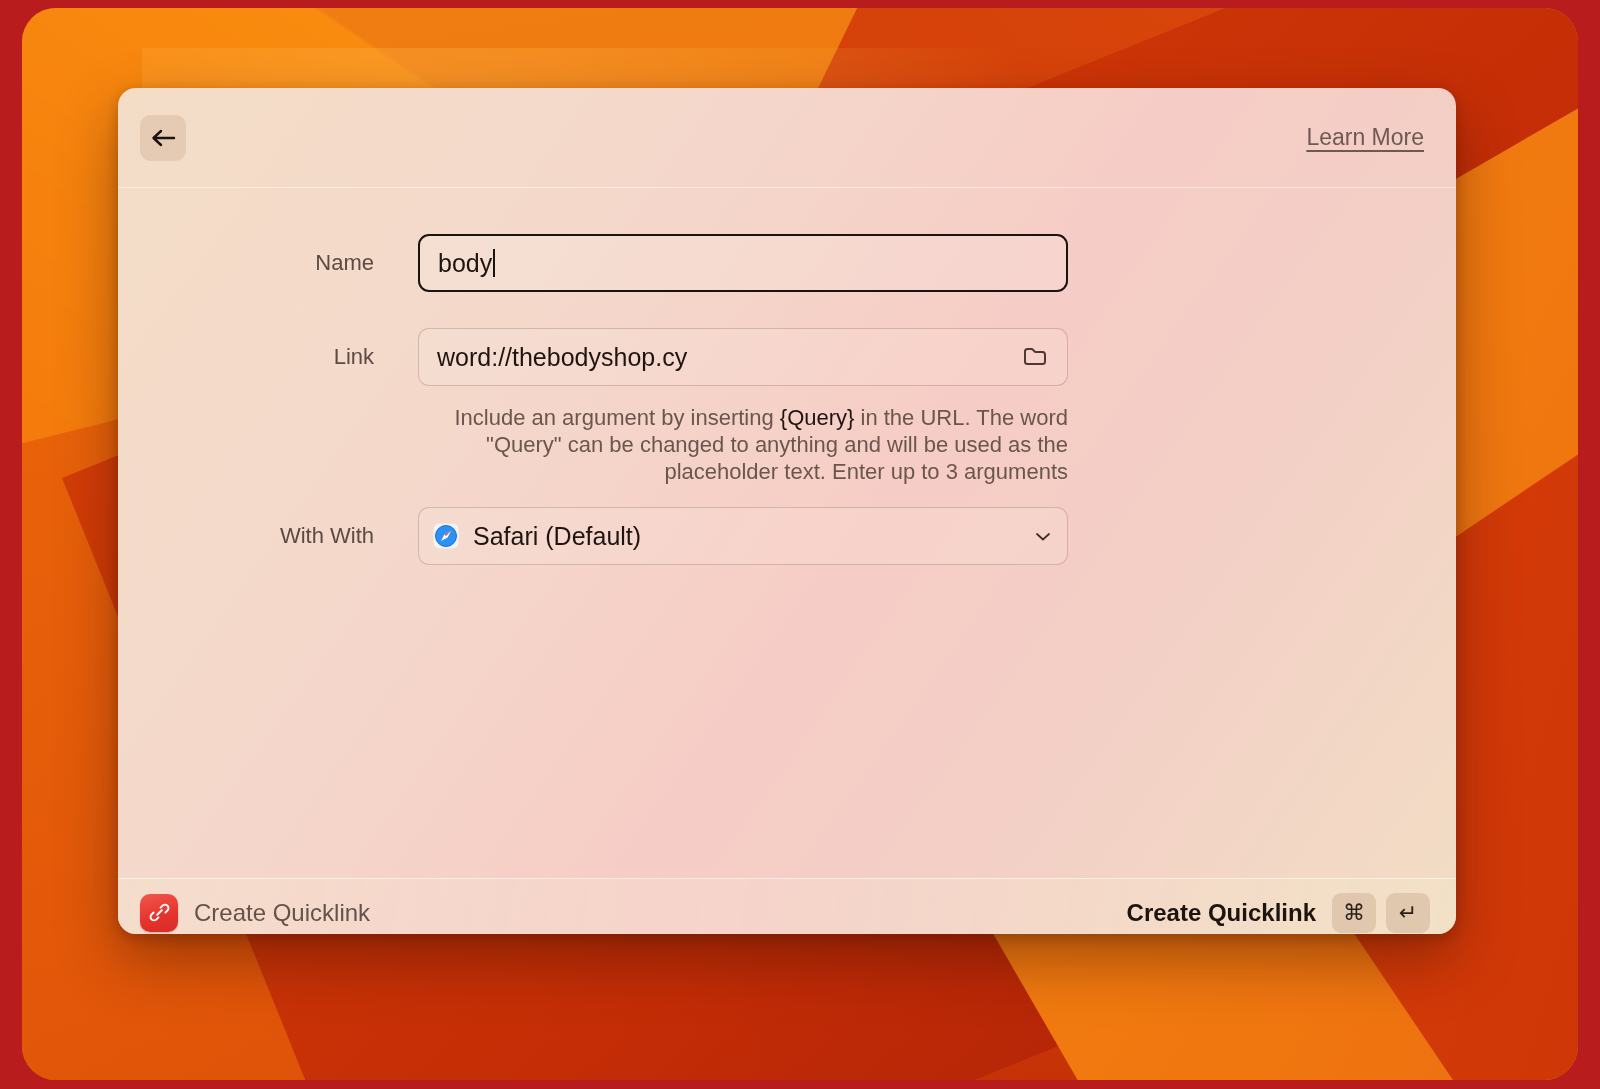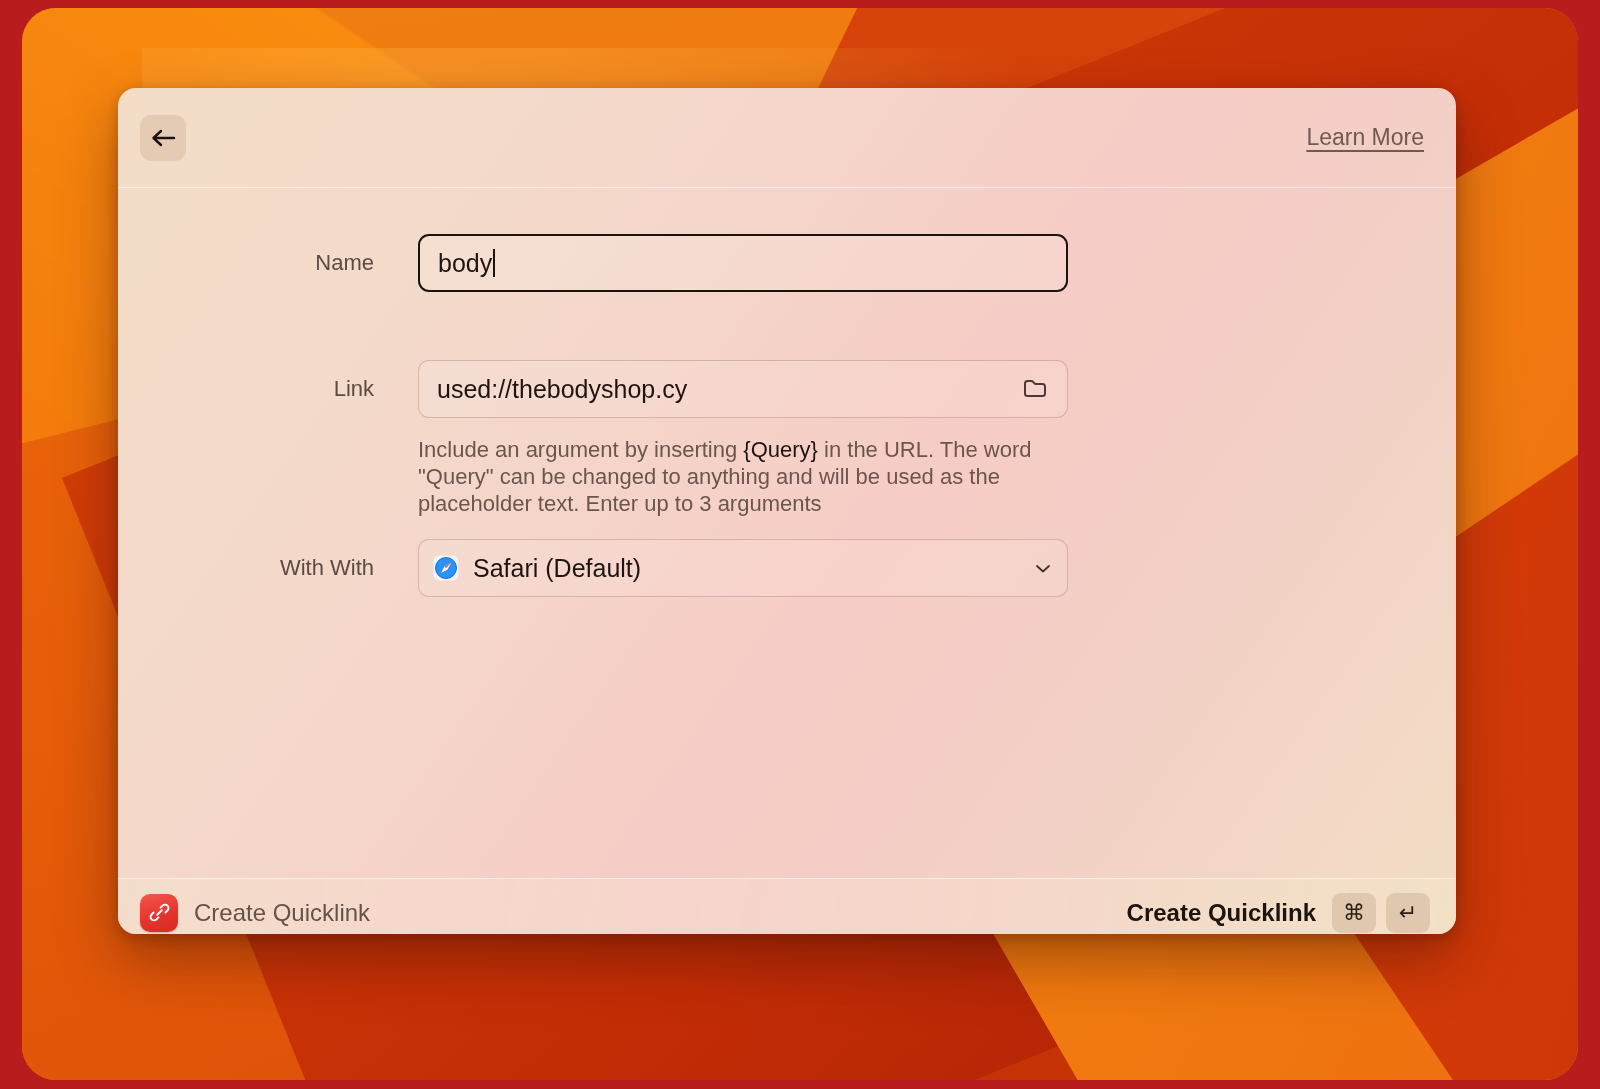--- a/index.html
+++ b/index.html
@@ -147,21 +147,21 @@
     margin-bottom: 26px;
   }
   .form-label {
     width: 300px;
     text-align: right;
     padding-right: 44px;
     font-size: 22px;
     color: #5c4a43;
     line-height: 58px;
   }
-  .field-wrap { width: 767px; }
+  .field-wrap { width: 767px; text-align: right; }
 
   .text-field {
     width: 650px;
     height: 58px;
     border-radius: 11px;
     display: flex;
     align-items: center;
     padding: 0 16px 0 18px;
     font-size: 25px;
     color: #1f1510;
@@ -306,25 +306,25 @@
       <div class="form-row">
         <div class="form-label">Name</div>
         <div class="field-wrap">
           <div class="text-field focused">
             <span class="field-value">body</span>
               <span class="caret"></span>
           </div>
         </div>
       </div>
 
-      <div class="form-row" style="margin-top:68px;">
+      <div class="form-row" style="margin-top:36px;">
         <div class="form-label">Link</div>
         <div class="field-wrap">
           <div class="text-field">
-            <span class="field-value">used://thebodyshop.cy</span>
+            <span class="field-value">word://thebodyshop.cy</span>
             <span class="field-spacer"></span>
             <button class="folder-btn">
               <span>
                 <svg width="26" height="24" viewBox="0 0 26 24" fill="none">
                   <path d="M3 7.5 C3 6.1 4.1 5 5.5 5 H9.4 C10.1 5 10.7 5.3 11.1 5.8 L12.2 7.2
                            C12.6 7.7 13.2 8 13.9 8 H20.5 C21.9 8 23 9.1 23 10.5 V17.5
                            C23 18.9 21.9 20 20.5 20 H5.5 C4.1 20 3 18.9 3 17.5 Z" stroke="#4b3a33" stroke-width="2" stroke-linejoin="round"></path>
                 </svg>
               </span>
             </button>

